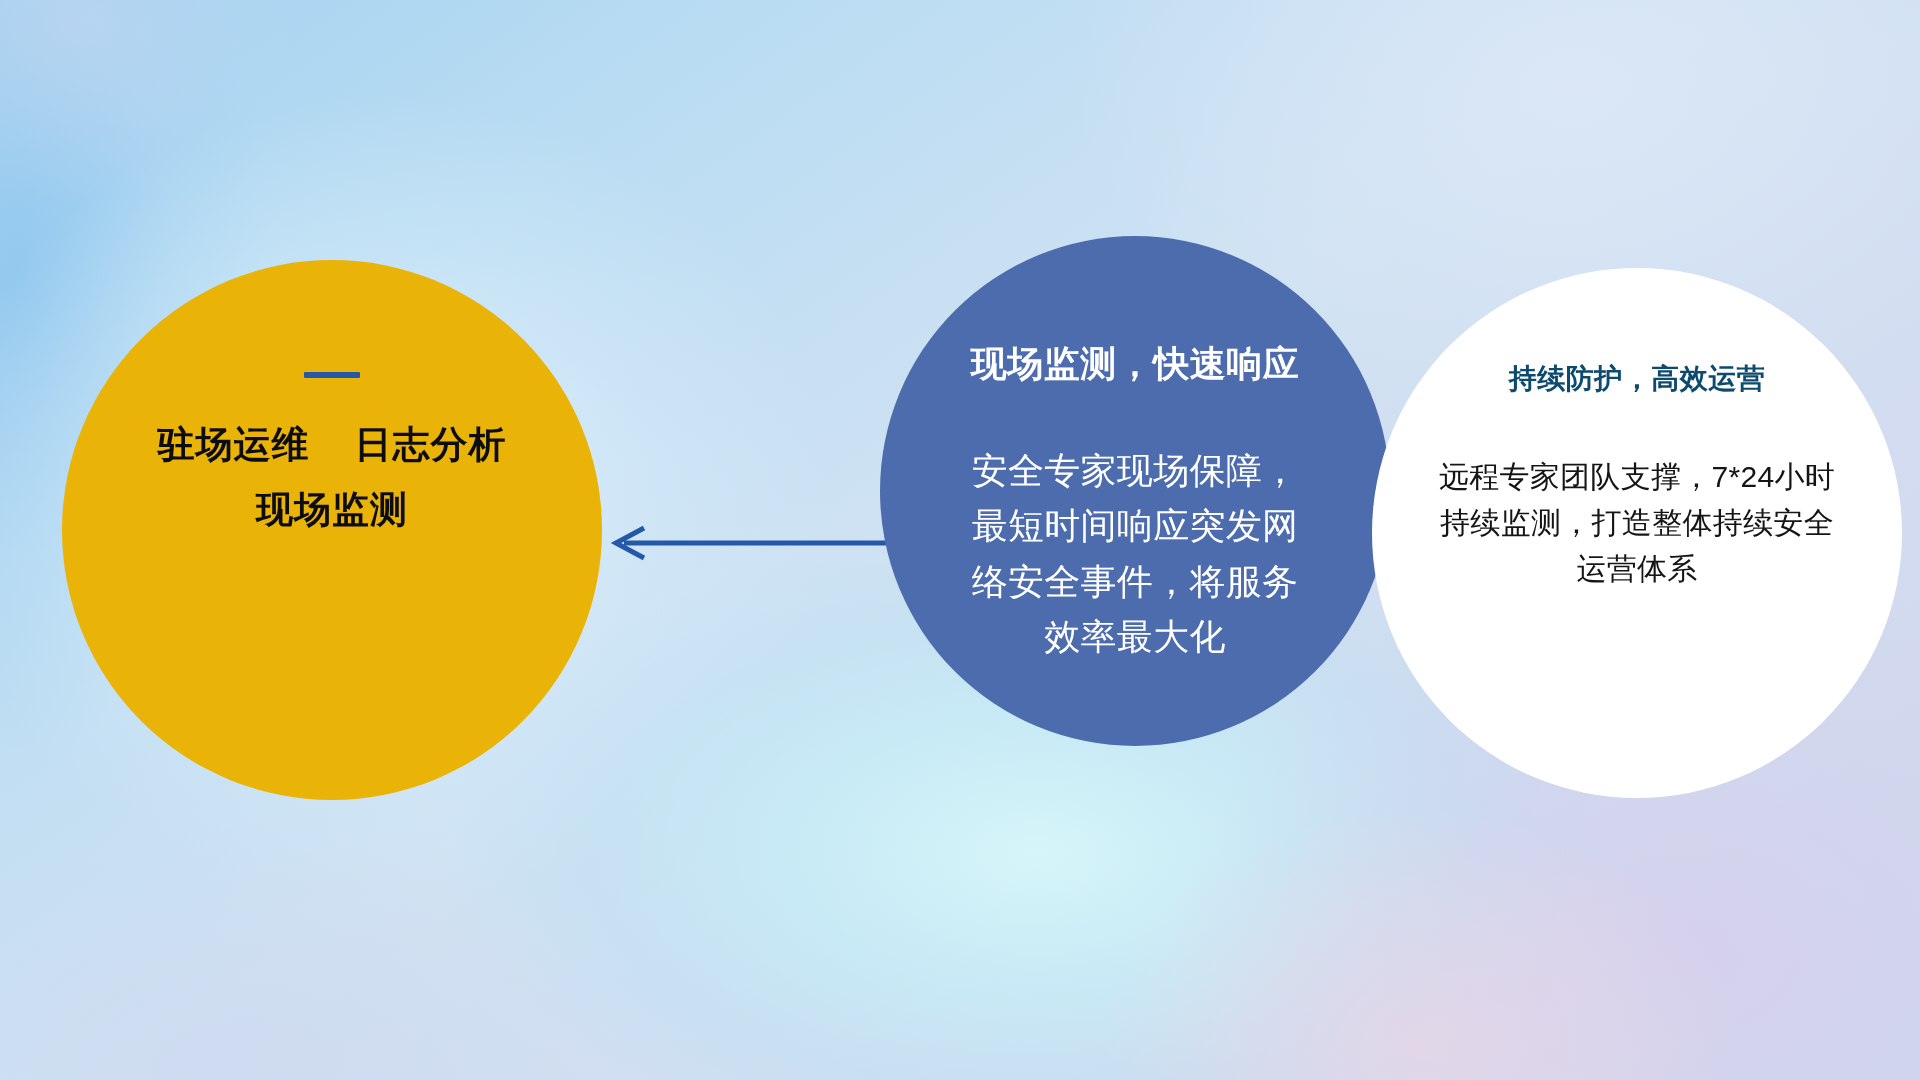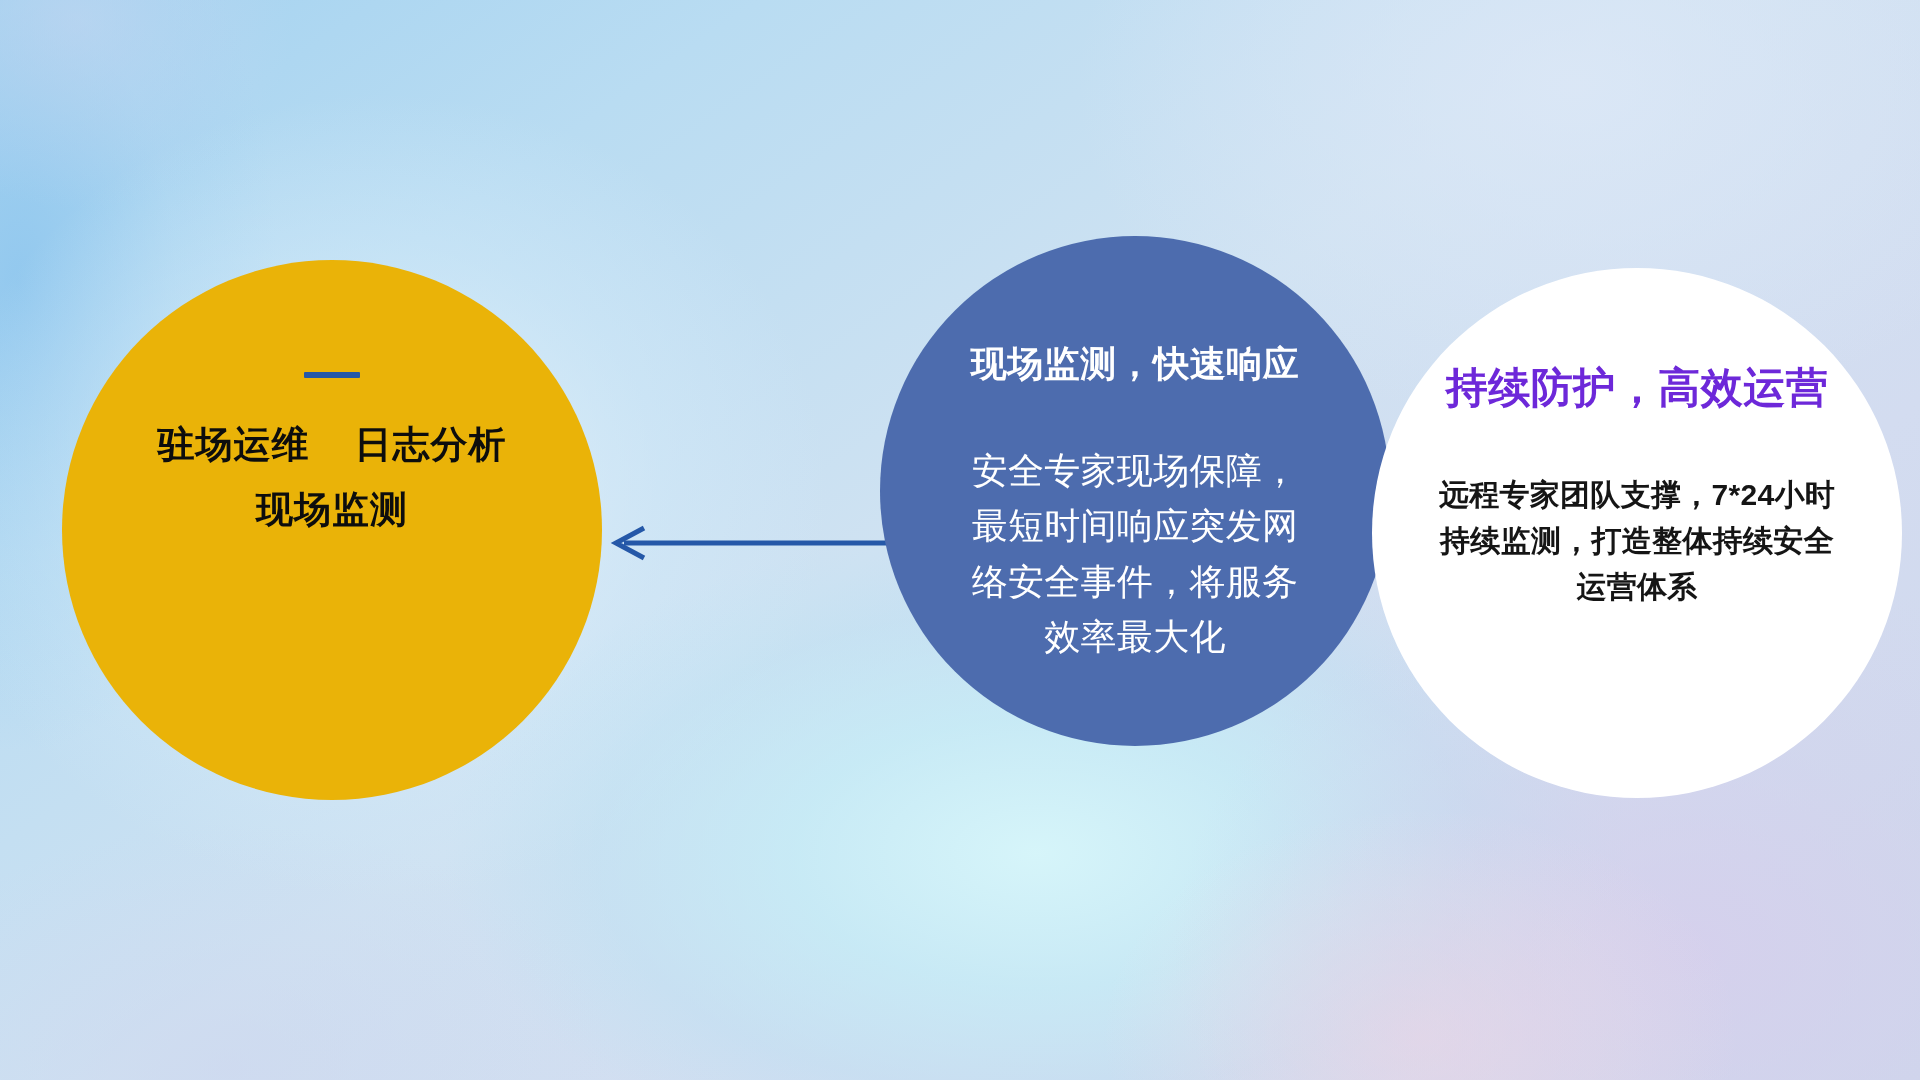--- a/index.html
+++ b/index.html
@@ -148,32 +148,32 @@
     font-size: 36px;
     font-weight: 400;
     color: #ffffff;
     line-height: 1.54;
     text-align: center;
     letter-spacing: 0.3px;
   }
 
   
   #right-heading {
-    font-size: 42px;
+    font-size: 28px;
     font-weight: 700;
-    color: #6d28d9;
+    color: #0c4a6e;
     letter-spacing: 0.5px;
     white-space: nowrap;
     text-align: center;
   }
   #right-body {
     margin-top: 56px;
     width: 420px;
     font-size: 30px;
-    font-weight: 700;
+    font-weight: 400;
     color: #151515;
     line-height: 1.54;
     text-align: center;
     letter-spacing: 0.3px;
   }
 
   
   #arrow {
     position: absolute;
     left: 600px;

